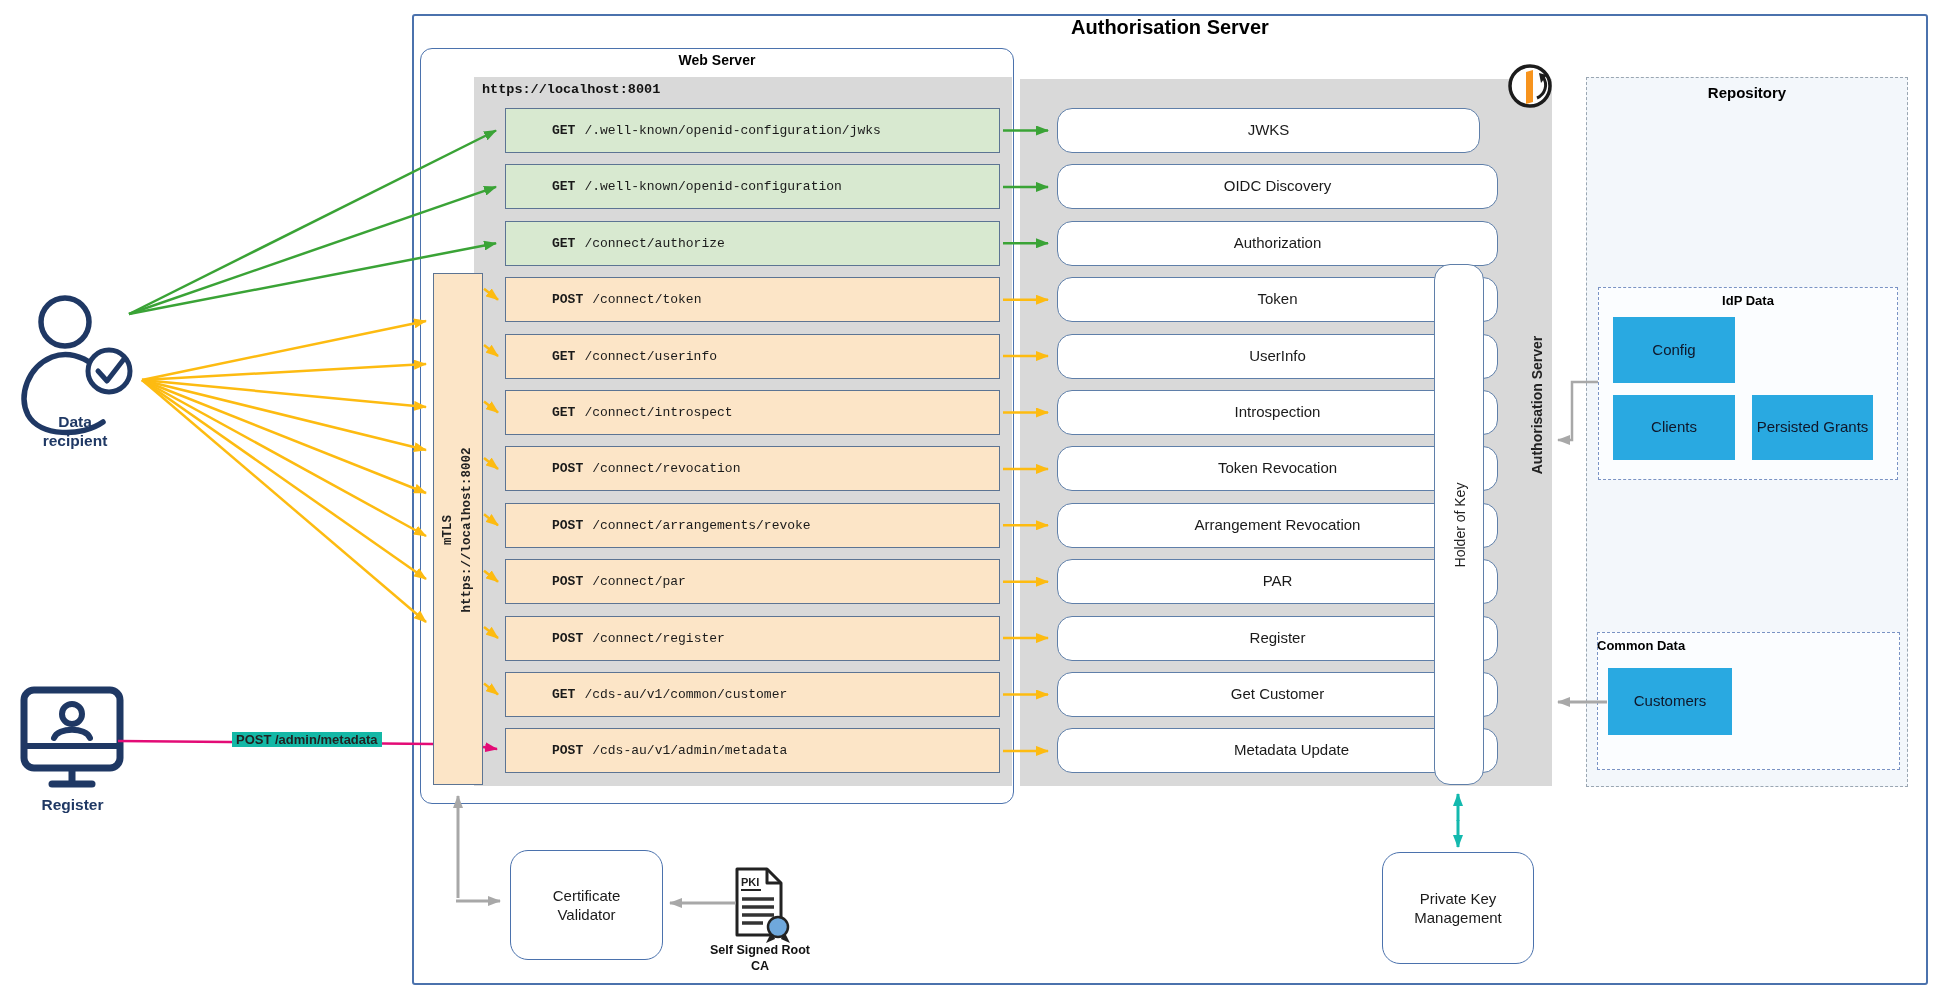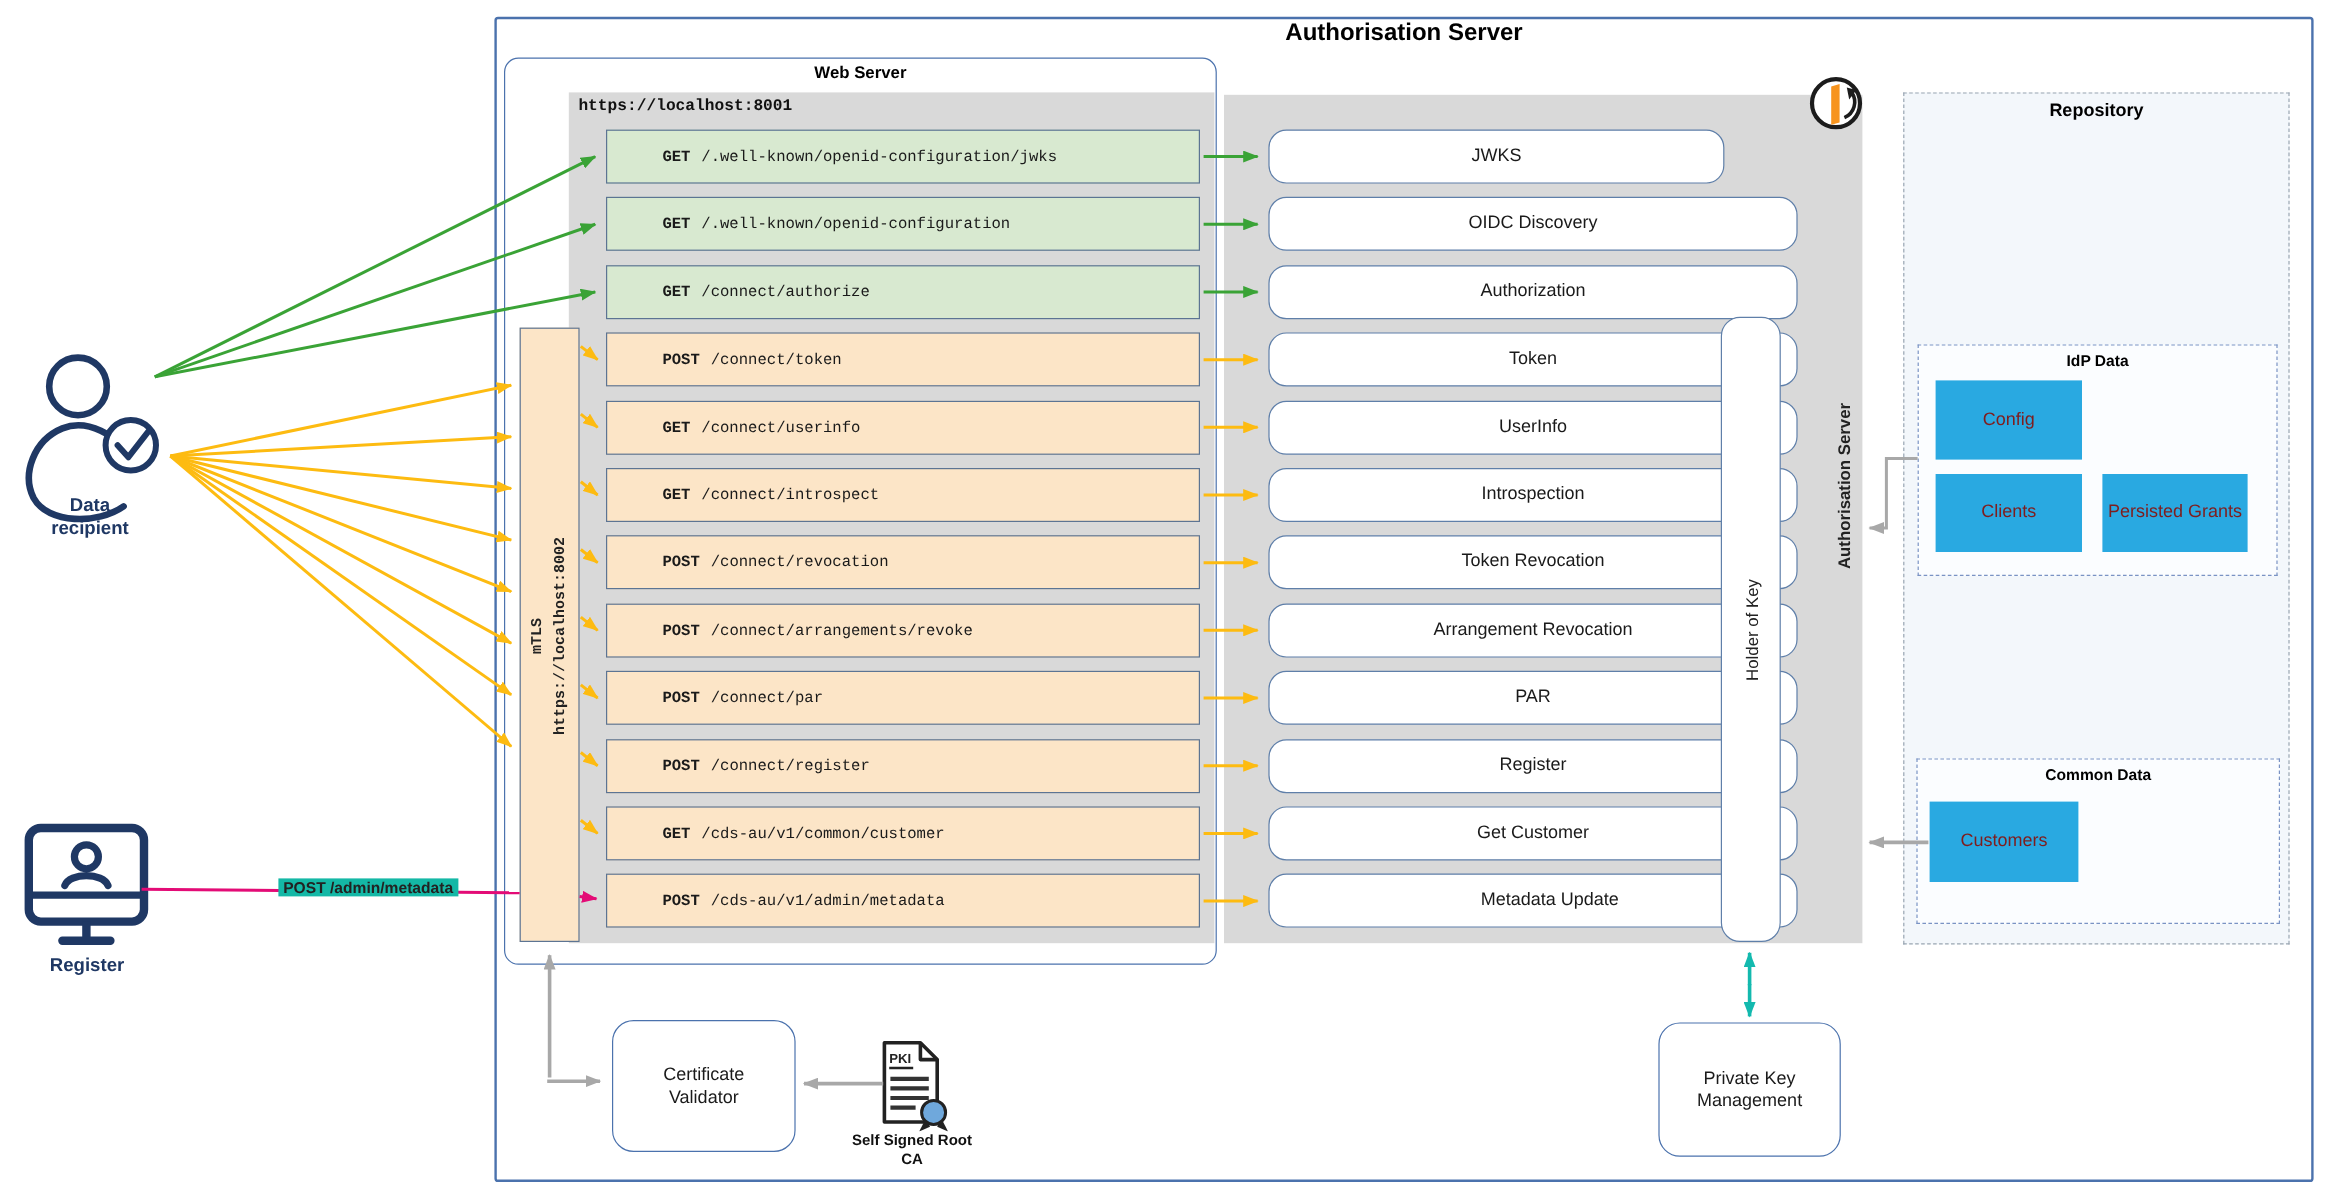--- a/index.html
+++ b/index.html
@@ -23,22 +23,22 @@
   .vwrap{position:absolute;transform:translate(-50%,-50%) rotate(-90deg);white-space:nowrap;text-align:center;}
   #mtls-text{left:458px;top:530px;font-family:"Liberation Mono",monospace;font-size:12.5px;font-weight:bold;color:#222;line-height:1.55;z-index:4;}
   #hok-label{left:1460px;top:525px;font-size:14px;color:#222;z-index:5;}
   #side-label{left:1537px;top:405px;font-size:14px;font-weight:bold;color:#222;z-index:3;}
   #repo-box{left:1586px;top:77px;width:322px;height:710px;background:var(--repo-bg);border:1.5px dashed var(--dash-gray);}
   #repo-title{left:1586px;top:84px;width:322px;text-align:center;font-size:15px;font-weight:bold;color:#000;}
   .inner-dash{background:var(--repo-inner-bg);border:1px dashed var(--dash-blue);}
   #idp-box{left:1598px;top:287px;width:300px;height:193px;}
   #idp-title{left:1598px;top:293px;width:300px;text-align:center;font-size:13px;font-weight:bold;color:#000;}
   #common-box{left:1597px;top:632px;width:303px;height:138px;}
-  #common-title{left:1597px;top:638px;width:303px;text-align:center;font-size:13px;font-weight:bold;color:#000;}
-  .bluebox{position:absolute;box-sizing:border-box;background:var(--blue-box);color:#7f1d1d;display:flex;align-items:center;justify-content:center;text-align:center;font-size:15px;z-index:2;line-height:1.25;}
+  #common-title{left:1597px;top:638px;width:303px;font-size:13px;font-weight:bold;color:#000;}
+  .bluebox{position:absolute;box-sizing:border-box;background:var(--blue-box);color:#0f172a;display:flex;align-items:center;justify-content:center;text-align:center;font-size:15px;z-index:2;line-height:1.25;}
   .roundbox{position:absolute;box-sizing:border-box;background:#fff;border:1.6px solid var(--frame);border-radius:18px;display:flex;align-items:center;justify-content:center;text-align:center;font-size:15px;z-index:2;line-height:1.3;}
   .actor-label{position:absolute;text-align:center;color:var(--navy);font-size:15.5px;font-weight:600;line-height:1.25;z-index:2;}
   .small-label{position:absolute;text-align:center;color:#111;font-size:12.5px;font-weight:bold;line-height:1.3;z-index:2;}
   #register-call{position:absolute;left:232px;top:732px;background:#14b8a6;padding:0 4px;font-size:13px;font-weight:600;color:#222;z-index:7;}
   #arrow-layer{position:absolute;left:0;top:0;z-index:6;pointer-events:none;overflow:visible;}
   svg.icon{position:absolute;z-index:2;}
 </style>
 </head>
 <body>
 
@@ -173,21 +173,21 @@
       <line x1="458" y1="898" x2="458" y2="796" stroke="#a8a8a8" stroke-width="3" marker-end="url(#m-gray)"></line>
       <line x1="456" y1="901" x2="500" y2="901" stroke="#a8a8a8" stroke-width="3" marker-end="url(#m-gray)"></line>
       <line x1="736" y1="903" x2="670" y2="903" stroke="#a8a8a8" stroke-width="3" marker-end="url(#m-gray)"></line>
       <line x1="1458" y1="821" x2="1458" y2="794" stroke="#13b9ae" stroke-width="3" marker-end="url(#m-teal)"></line>
       <line x1="1458" y1="820" x2="1458" y2="847" stroke="#13b9ae" stroke-width="3" marker-end="url(#m-teal)"></line>
     </svg>
 <div class="row row-public" style="left: 505px; top: 108px; width: 495px; height: 45px;">
       <span class="method">GET</span>
       <span class="path">/.well-known/openid-configuration/jwks</span>
     </div>
-    <div class="handler" style="left: 1057px; top: 108px; width: 380px; height: 45px; line-height: 42px;">JWKS</div>
+    <div class="handler" style="left: 1057px; top: 108px; width: 423px; height: 45px; line-height: 42px;">JWKS</div>
     <div class="row row-public" style="left: 505px; top: 164.4px; width: 495px; height: 45px;">
       <span class="method">GET</span>
       <span class="path">/.well-known/openid-configuration</span>
     </div>
     <div class="handler" style="left: 1057px; top: 164.4px; width: 441px; height: 45px; line-height: 42px;">OIDC Discovery</div>
     <div class="row row-public" style="left: 505px; top: 220.8px; width: 495px; height: 45px;">
       <span class="method">GET</span>
       <span class="path">/connect/authorize</span>
     </div>
     <div class="handler" style="left: 1057px; top: 220.8px; width: 441px; height: 45px; line-height: 42px;">Authorization</div>

